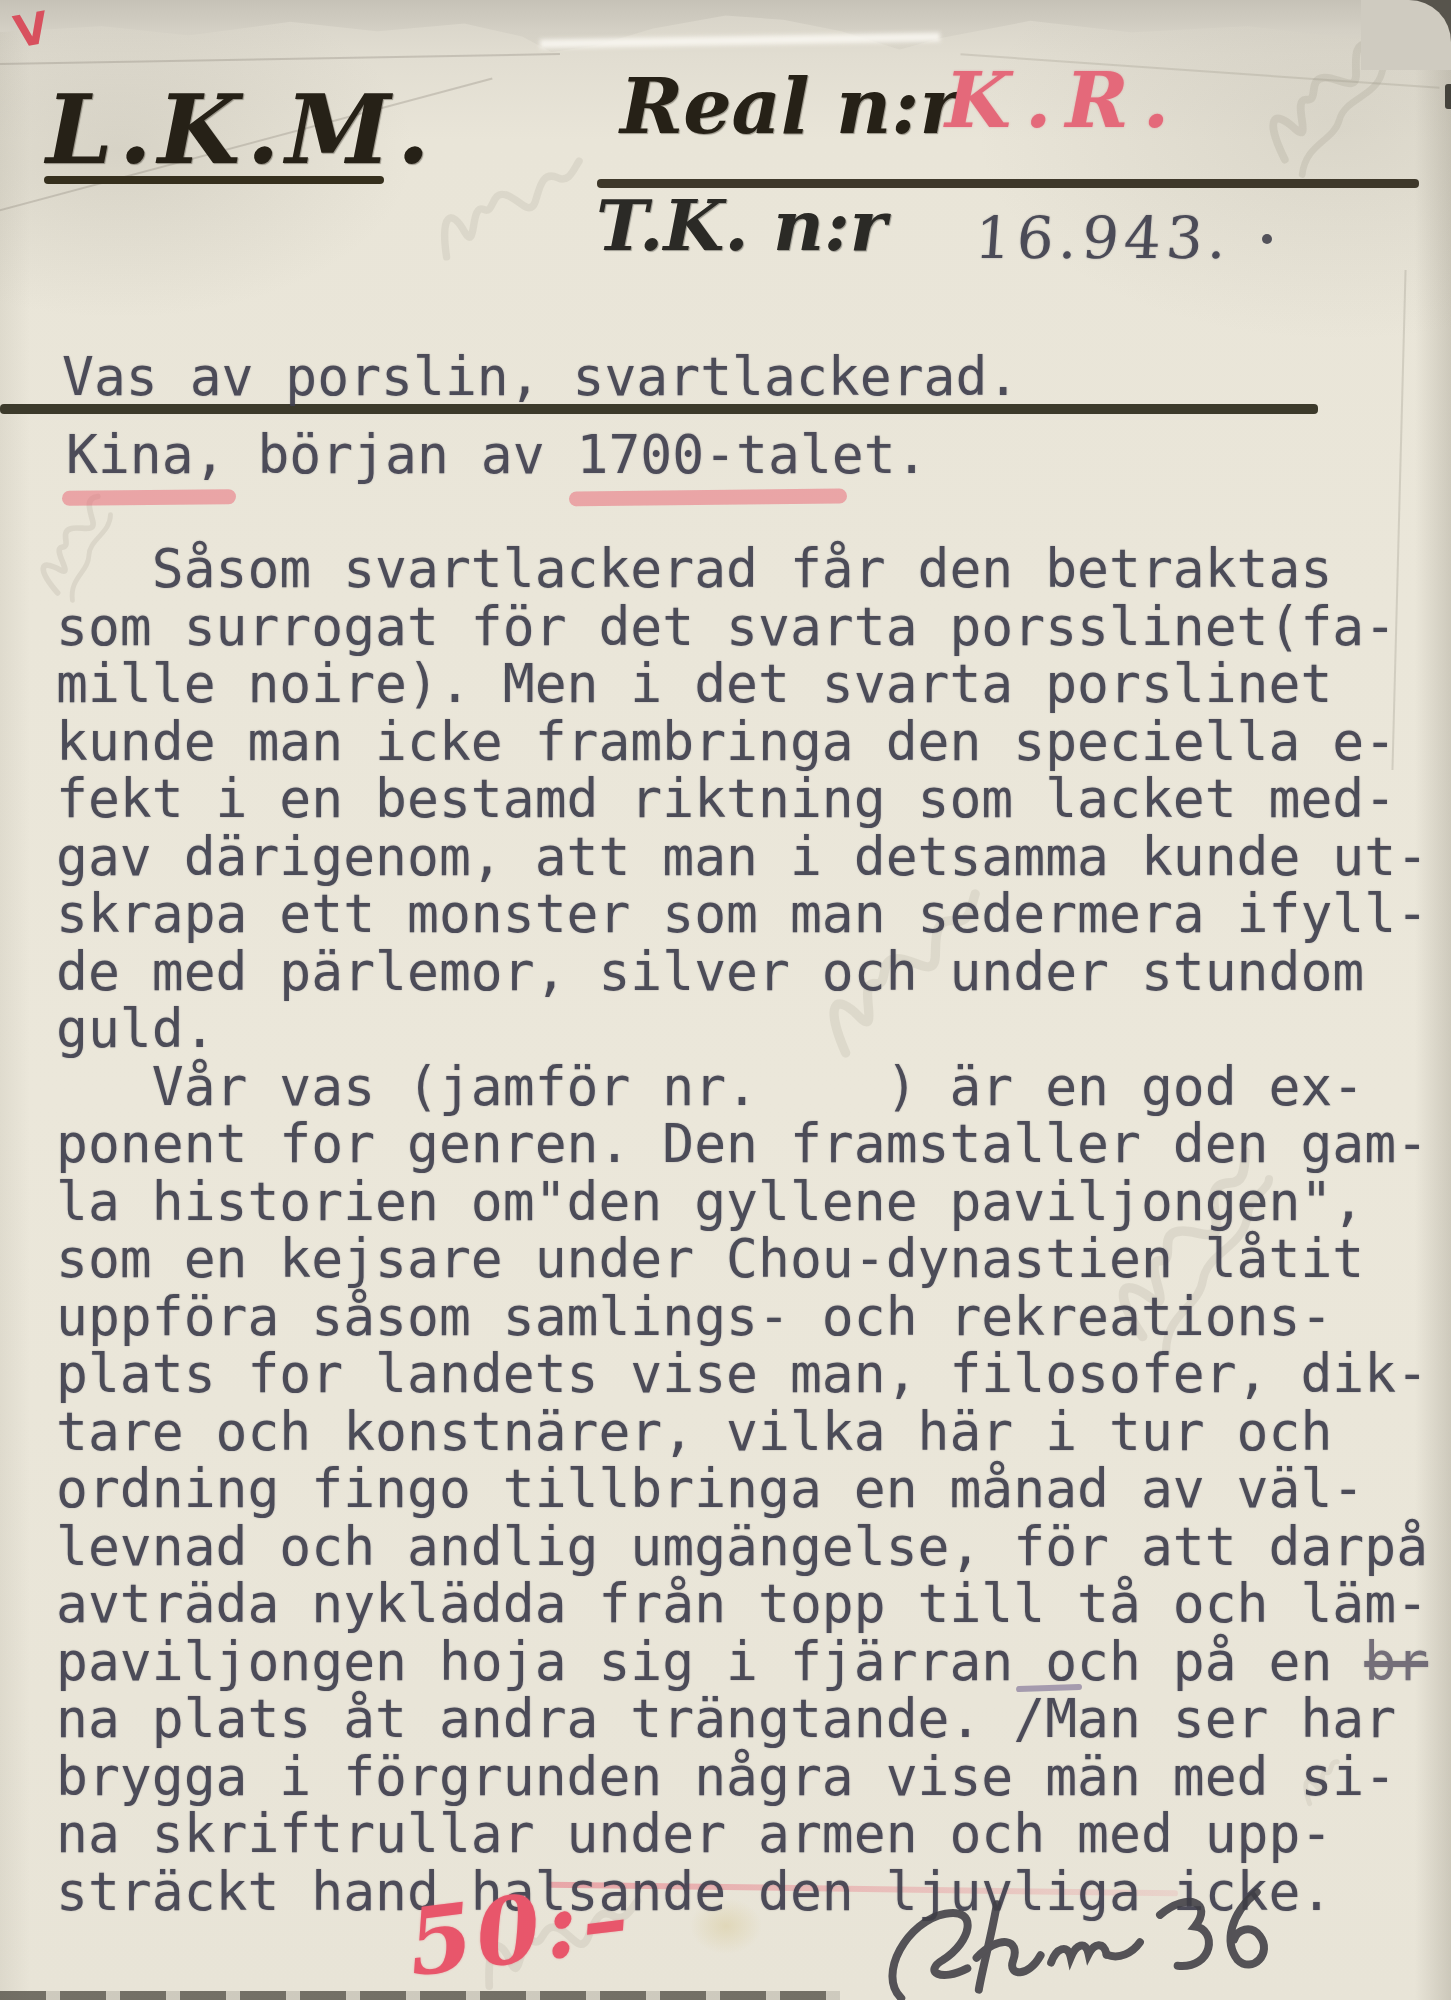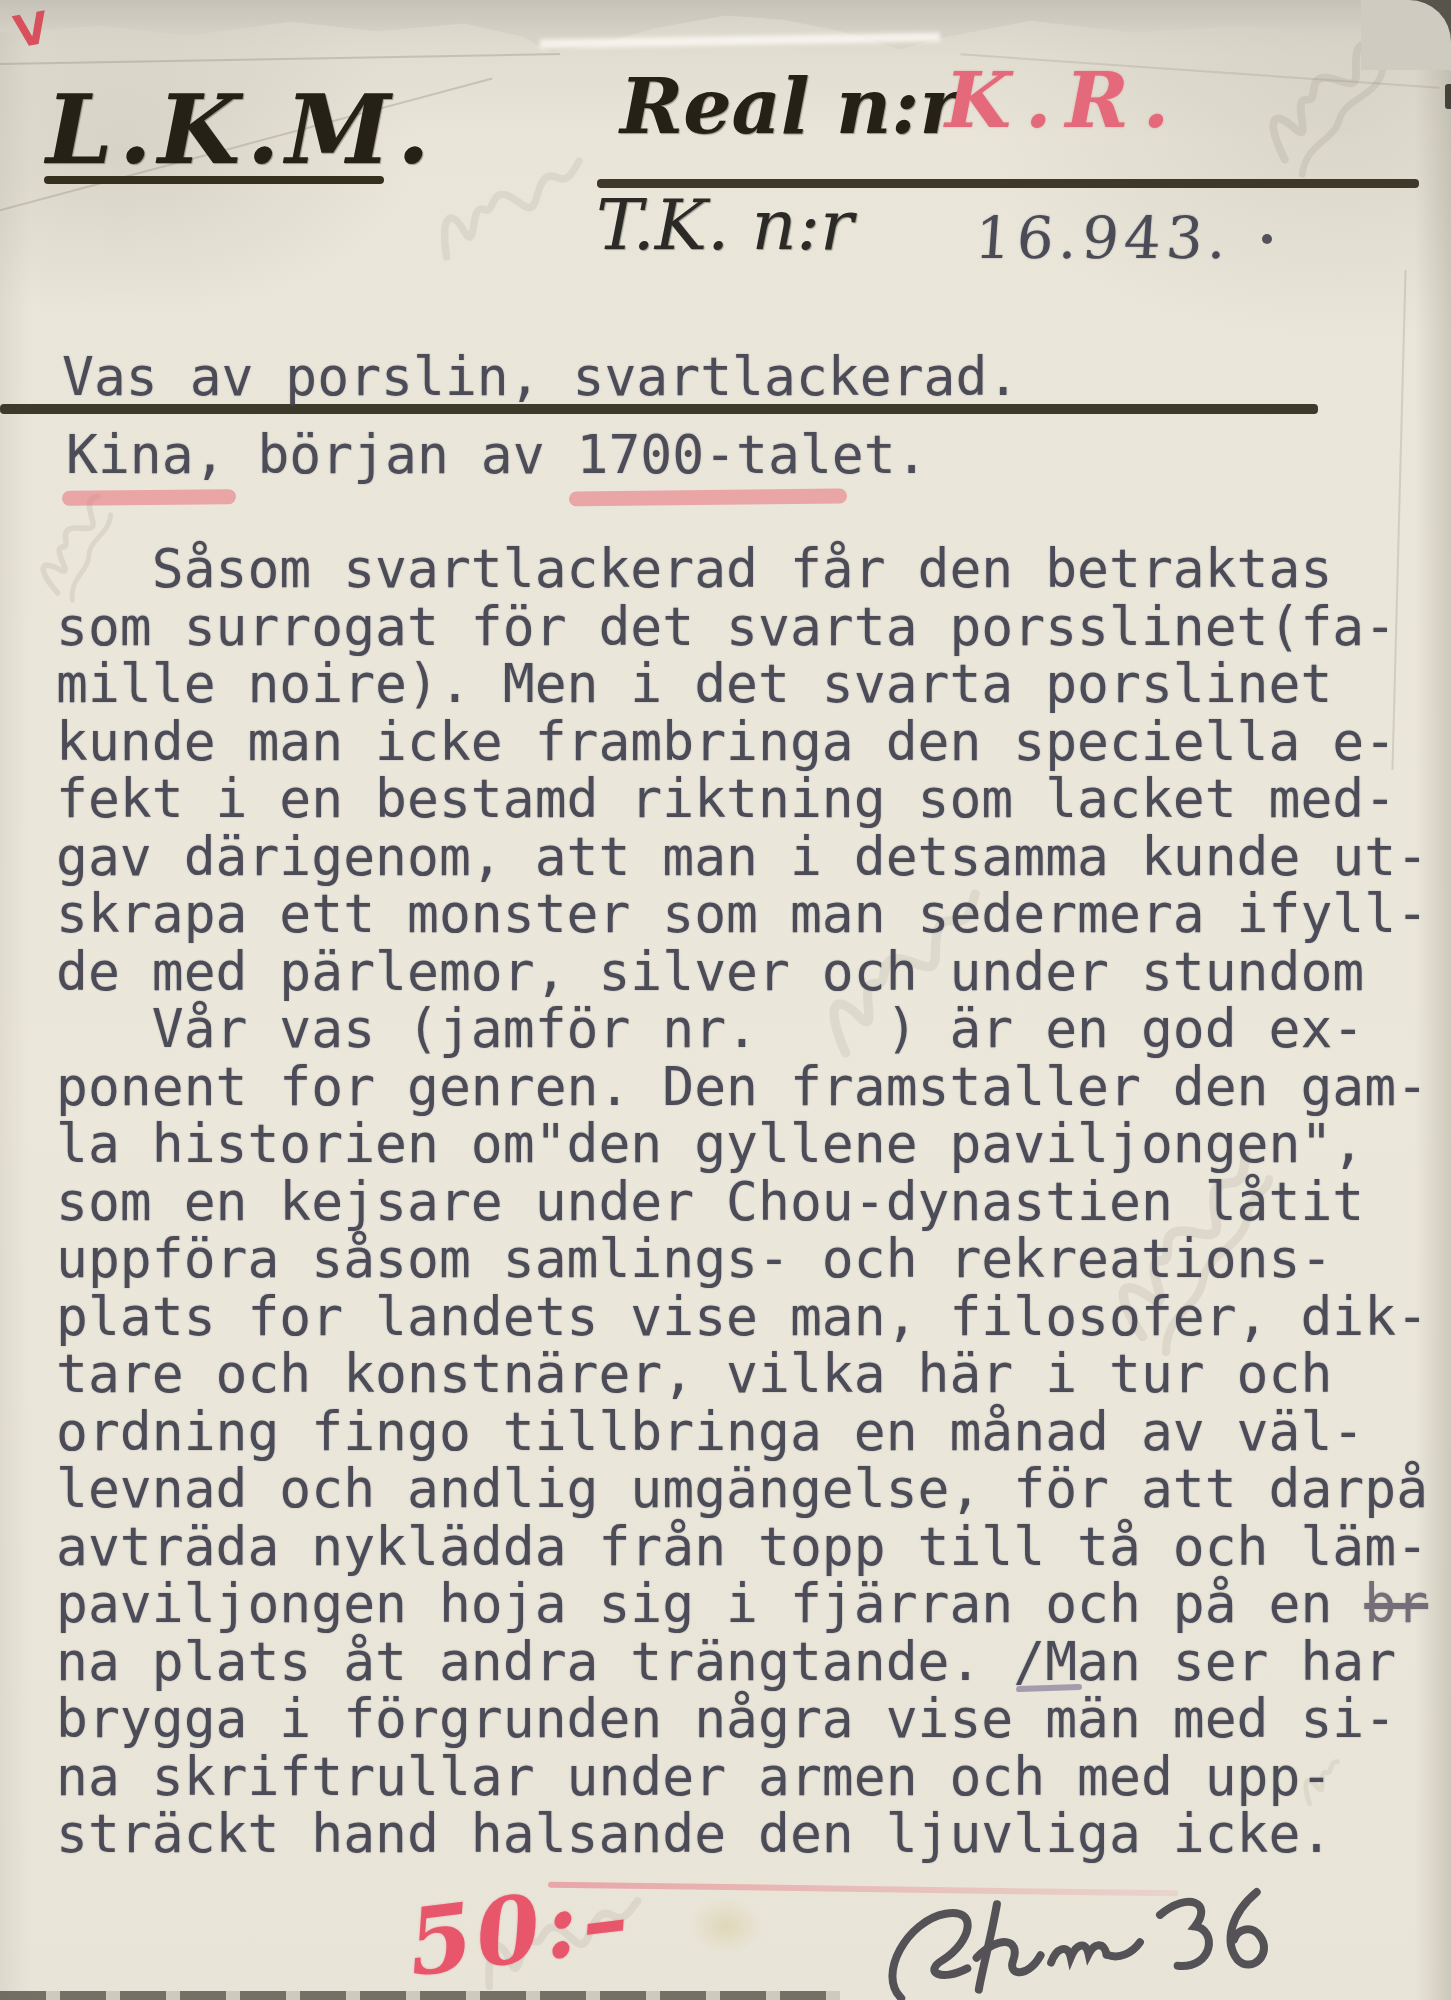--- a/index.html
+++ b/index.html
@@ -38,21 +38,21 @@
     color:#d8505e;transform:rotate(-10deg);z-index:8;position:absolute;}
   .org{left:46px;top:74px;font-size:95px;font-weight:bold;color:#262117;letter-spacing:6px;
     text-shadow:1px 1px 1px rgba(38,33,23,.4);text-align:right;}
   .rule{position:absolute;z-index:7;border-radius:4px;}
   .rule-org{left:44px;top:176px;width:340px;height:8px;background:#352f1d;}
   .real-label{left:600px;top:62px;font-size:76px;font-weight:bold;color:#262117;
     text-shadow:1px 1px 1px rgba(38,33,23,.4);margin-left:20px;}
   .real-value{left:945px;top:56px;font-size:76px;font-weight:bold;color:#e4697a;letter-spacing:14px;
     text-shadow:0 0 2px rgba(228,105,122,.5);}
   .rule-real{left:597px;top:179px;width:822px;height:9px;background:#3e382a;}
-  .tk-label{left:596px;top:184px;font-size:70px;font-weight:normal;color:#2b2a26;
+  .tk-label{left:596px;top:184px;font-size:70px;font-weight:bold;color:#2b2a26;
     text-shadow:1px 1px 1px rgba(43,42,38,.4);}
   .tk-value{left:975px;top:204px;font-size:58px;color:#4b4b57;font-style:normal;
     font-family:"DejaVu Serif",serif;letter-spacing:5px;transform:skewX(-4deg);
     text-shadow:0 0 2px rgba(75,75,87,.4);}
   .stray-dot{position:absolute;left:1262px;top:234px;width:10px;height:10px;border-radius:50%;
     background:#3a3a45;opacity:.85;z-index:8;}
   
   .typed{color:#3f3f4e;text-shadow:0 0 2px rgba(63,63,78,0.35);opacity:.92;}
   .title{position:absolute;left:62px;top:346px;font-size:53px;z-index:8;white-space:pre;text-align:right;}
   .rule-title{left:0;top:404px;width:1318px;height:10px;background:#3c3a2b;}
@@ -133,20 +133,21 @@
 
   <div class="typed body">
     <div class="ln">   Såsom svartlackerad får den betraktas</div>
     <div class="ln">som surrogat för det svarta porsslinet(fa-</div>
     <div class="ln">mille noire). Men i det svarta porslinet</div>
     <div class="ln">kunde man icke frambringa den speciella e-</div>
     <div class="ln">fekt i en bestamd riktning som lacket med-</div>
     <div class="ln">gav därigenom, att man i detsamma kunde ut-</div>
     <div class="ln">skrapa ett monster som man sedermera ifyll-</div>
     <div class="ln">de med pärlemor, silver och under stundom</div>
+    <div class="ln">guld.</div>
     <div class="ln">   Vår vas (jamför nr.    ) är en god ex-</div>
     <div class="ln">ponent for genren. Den framstaller den gam-</div>
     <div class="ln">la historien om"den gyllene paviljongen",</div>
     <div class="ln">som en kejsare under Chou-dynastien låtit</div>
     <div class="ln">uppföra såsom samlings- och rekreations-</div>
     <div class="ln">plats for landets vise man, filosofer, dik-</div>
     <div class="ln">tare och konstnärer, vilka här i tur och</div>
     <div class="ln">ordning fingo tillbringa en månad av väl-</div>
     <div class="ln">levnad och andlig umgängelse, för att darpå</div>
     <div class="ln">avträda nyklädda från topp till tå och läm-</div>

